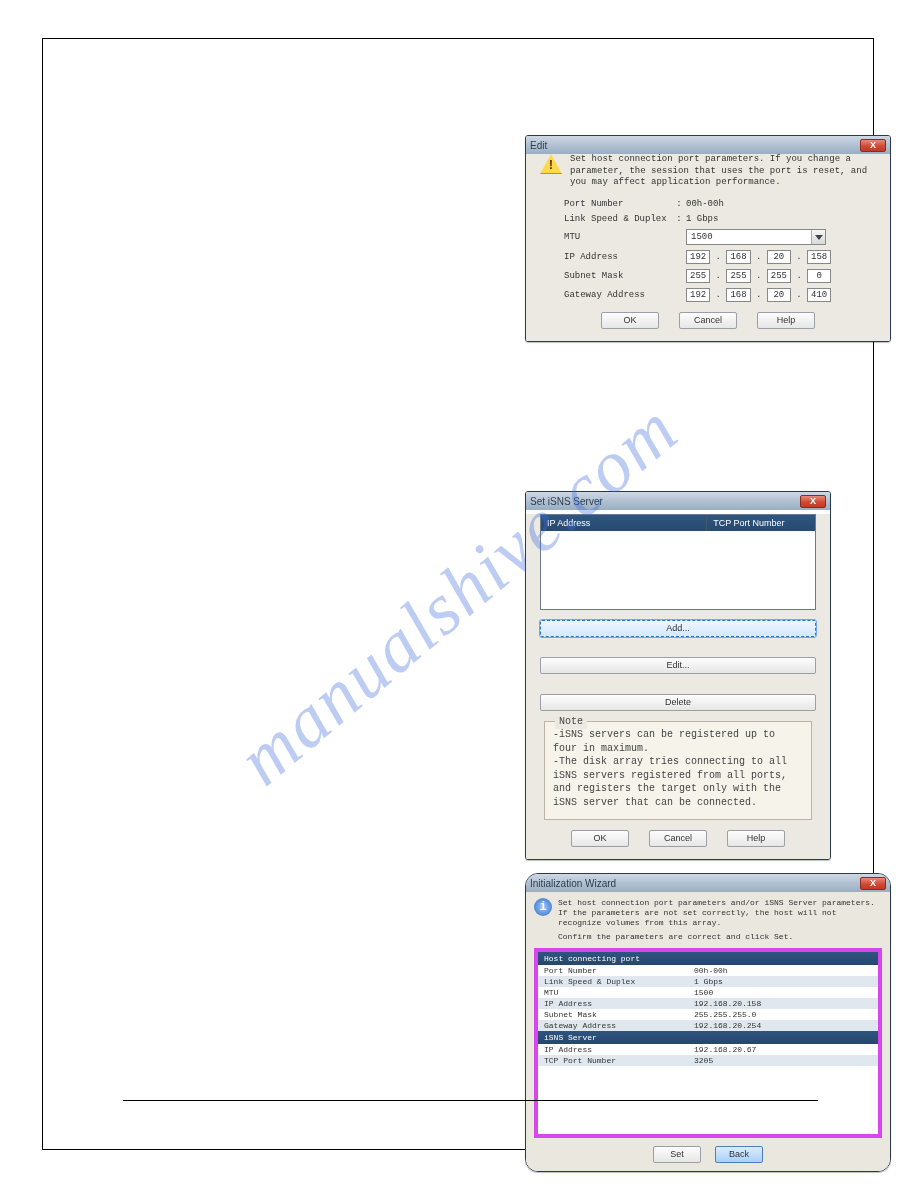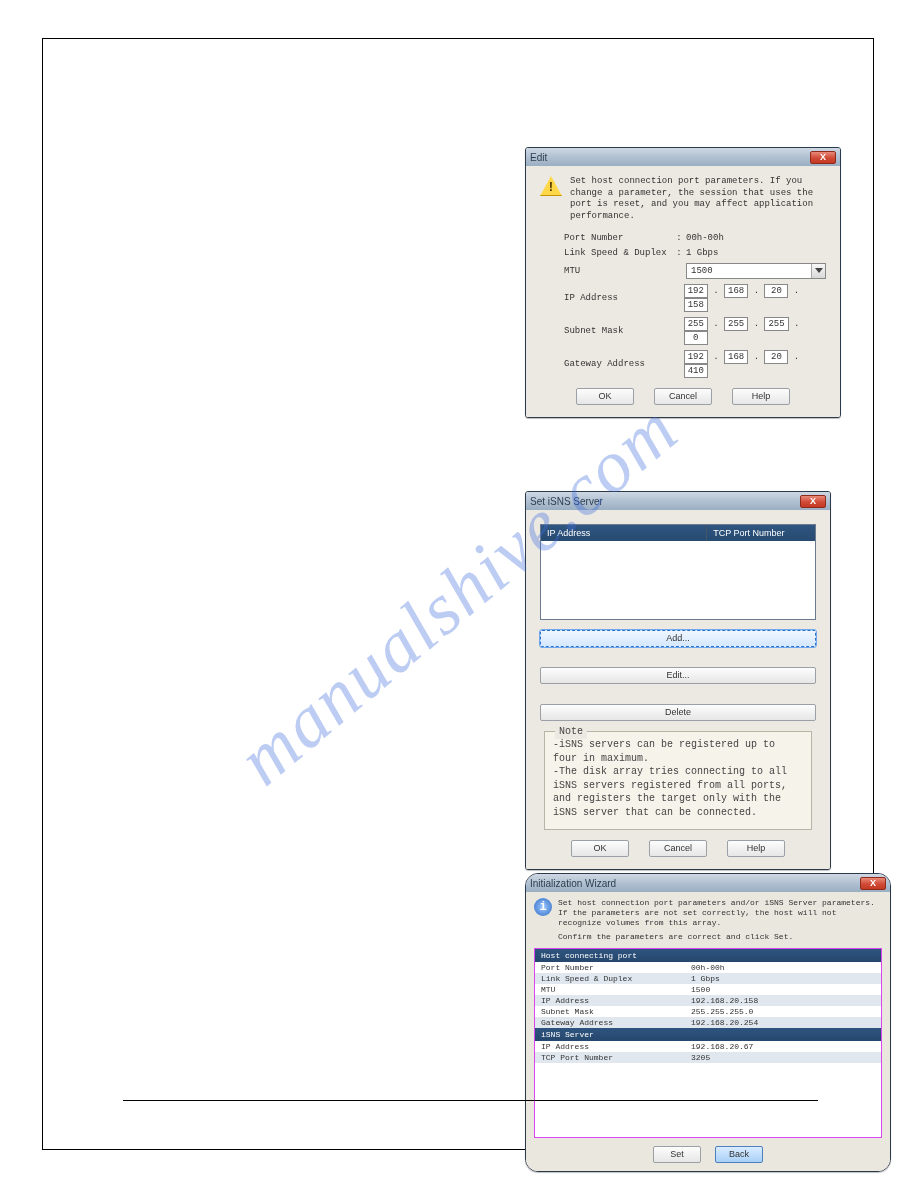--- a/index.html
+++ b/index.html
@@ -70,21 +70,21 @@
     border: 1px solid #902a1c;
     border-radius: 2px;
     color: #fff;
     font-size: 9px;
     line-height: 11px;
     text-align: center;
     font-weight: bold;
   }
   .dlg-body {
     background: #ece9e2;
-    padding: 10px 14px 12px 14px;
+    padding: 0 14px 12px 14px;
   }
   .btn {
     display: inline-block;
     min-width: 58px;
     height: 17px;
     line-height: 15px;
     padding: 0 8px;
     font-size: 9px;
     text-align: center;
     color: #333;
@@ -165,21 +165,21 @@
     color: #fff;
     font-weight: bold;
     font-size: 12px;
     text-align: center;
     line-height: 18px;
     margin-right: 6px;
     flex-shrink: 0;
   }
 
   
-  #dlg-edit { left: 482px; top: 108px; width: 316px; }
+  #dlg-edit { left: 482px; top: 96px; width: 366px; }
   
   #dlg-isns { left: 482px; top: 452px; width: 306px; }
   .list-box {
     border: 1px solid #6a7b90;
     background: #fff;
     height: 96px;
     margin: 4px 0 10px 0;
   }
   .list-head {
     display: flex;
@@ -223,21 +223,21 @@
   }
   .tbl-row:nth-child(even) { background: #e0e7ef; }
   .tbl-row .k { width: 150px; }
   .tbl-row .v { flex: 1; }
   .wiz-body {
     background: #eae7df;
     padding: 6px 8px 8px 8px;
   }
   .wiz-canvas {
     background: #fff;
-    border: 1px solid #d946ef;
+    border: 4px solid #d946ef;
     height: 190px;
     margin-top: 6px;
     overflow: hidden;
     font-family: "Courier New", monospace;
   }
   .wiz-btn-row {
     display:flex; justify-content:center; gap: 14px; margin-top: 8px;
   }
   .wiz-btn-row .btn { min-width: 48px; }
   .btn.primary { background: linear-gradient(#d9ecff,#a9d0f7); border-color:#4d7fbf; }

